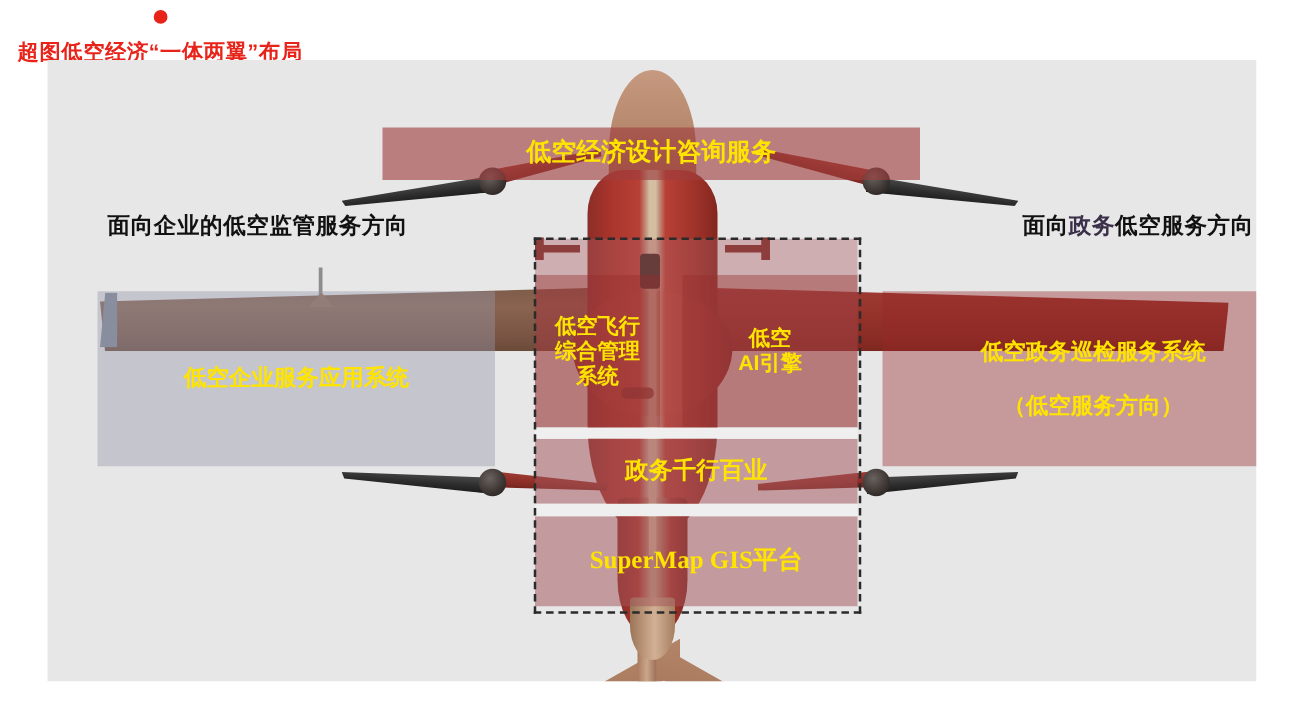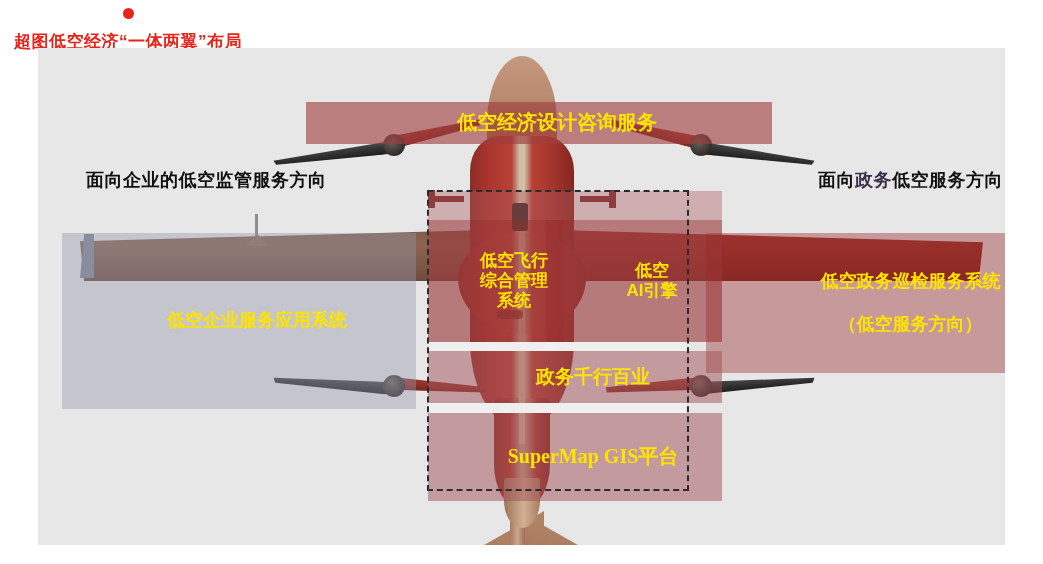--- a/index.html
+++ b/index.html
@@ -221,31 +221,30 @@
     position: absolute;
     z-index: 20;
     display: flex;
     align-items: center;
     justify-content: center;
     text-align: center;
     color: #ffe400;
     font-weight: bold;
     line-height: 1.18;
     white-space: pre-line;
-    padding-left: 36px;
   }
 
   #band-top {
     left: 268px; top: 54px; width: 430px; height: 42px;
     background: rgba(158, 62, 62, 0.62);
     font-size: 20px;
   }
 
   #box-left-sys {
-    left: 24px; top: 185px; width: 318px; height: 176px;
+    left: 40px; top: 185px; width: 318px; height: 140px;
     background: rgba(150, 150, 170, 0.42);
     font-size: 18px;
     justify-content: center;
   }
 
   #box-right-sys {
     left: 668px; top: 185px; width: 337px; height: 140px;
     background: rgba(150, 40, 40, 0.40);
     font-size: 18px;
   }
@@ -265,21 +264,21 @@
     left: 390px; top: 143px; width: 258px; height: 151px;
     background: rgba(170, 90, 95, 0.40);
     z-index: 19;
   }
   #band-base {
     left: 390px; top: 303px; width: 258px; height: 52px;
     background: rgba(163, 84, 90, 0.52);
     font-size: 19px;
   }
   #band-gis {
-    left: 390px; top: 365px; width: 258px; height: 88px;
+    left: 390px; top: 365px; width: 258px; height: 72px;
     background: rgba(163, 84, 90, 0.52);
     font-size: 20px;
     font-family: "Liberation Serif", "DejaVu Serif", serif;
     font-weight: bold;
   }
 
   
   .sep {
     position: absolute;
     background: #efefef;

